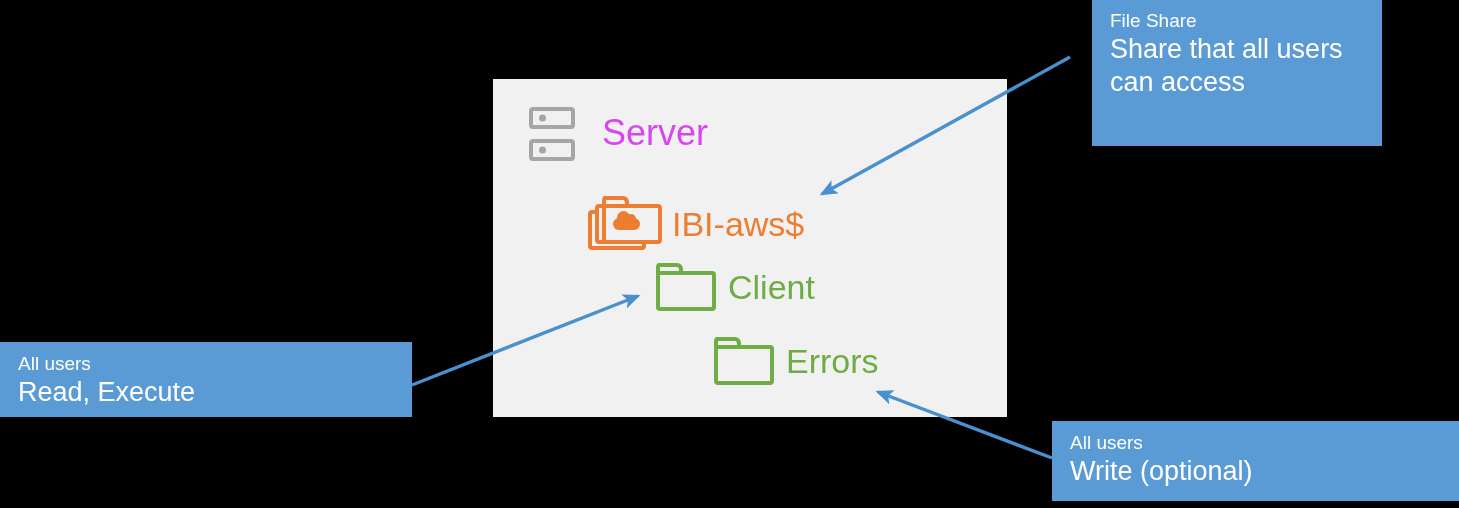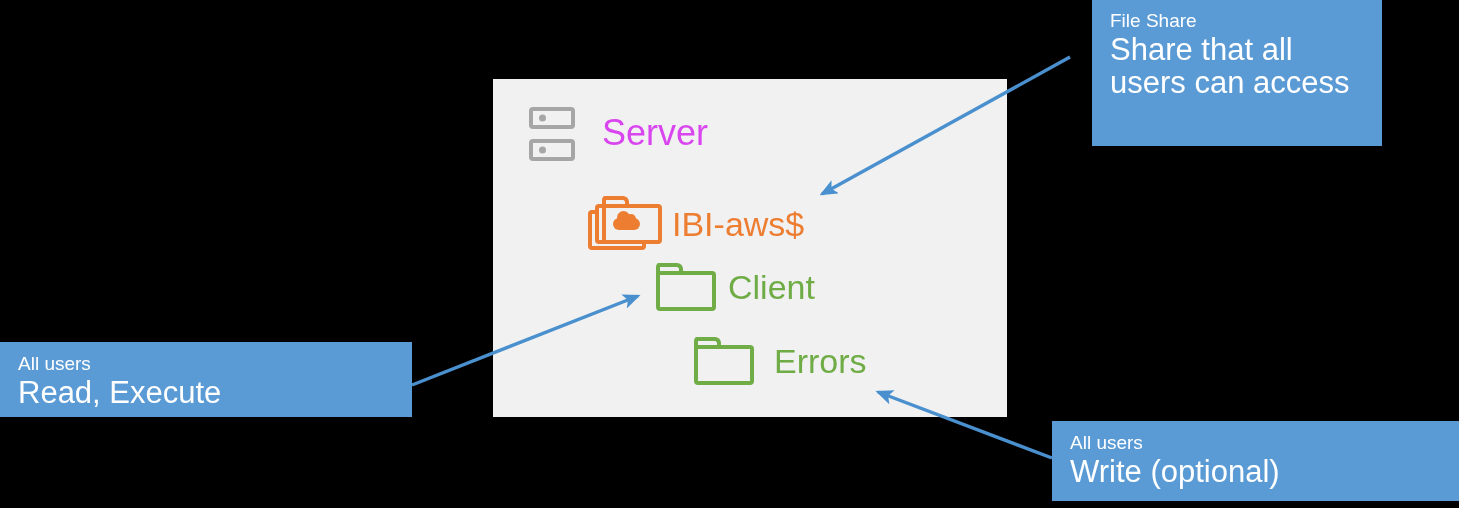--- a/index.html
+++ b/index.html
@@ -145,21 +145,21 @@
     position: absolute;
     left: 13px; top: -4px;
     width: 10px; height: 10px;
     border-radius: 50%;
     background: #ED7D31;
   }
   #label-share { color: #ED7D31; }
 
   
   #node-client { left: 656px; top: 263px; justify-content: space-between; }
-  #node-errors { left: 694px; top: 337px; gap: 8px; }
+  #node-errors { left: 714px; top: 337px; }
   .folder {
     position: relative;
     width: 60px;
     height: 48px;
     margin-right: 12px;
   }
   .folder .tab {
     position: absolute;
     left: 0; top: 0;
     width: 27px; height: 11px;
@@ -188,21 +188,21 @@
     color: #FFFFFF;
     box-sizing: border-box;
     padding: 8px 0 8px 18px;
   }
   .callout .title {
     font-size: 19px;
     line-height: 24px;
     white-space: nowrap;
   }
   .callout .body {
-    font-size: 31px;
+    font-size: 27px;
     line-height: 33px;
   }
   #callout-fileshare {
     left: 1070px;
     top: 0px;
     width: 290px;
     height: 146px;
     padding-top: 9px;
     margin-left: 22px;
   }

